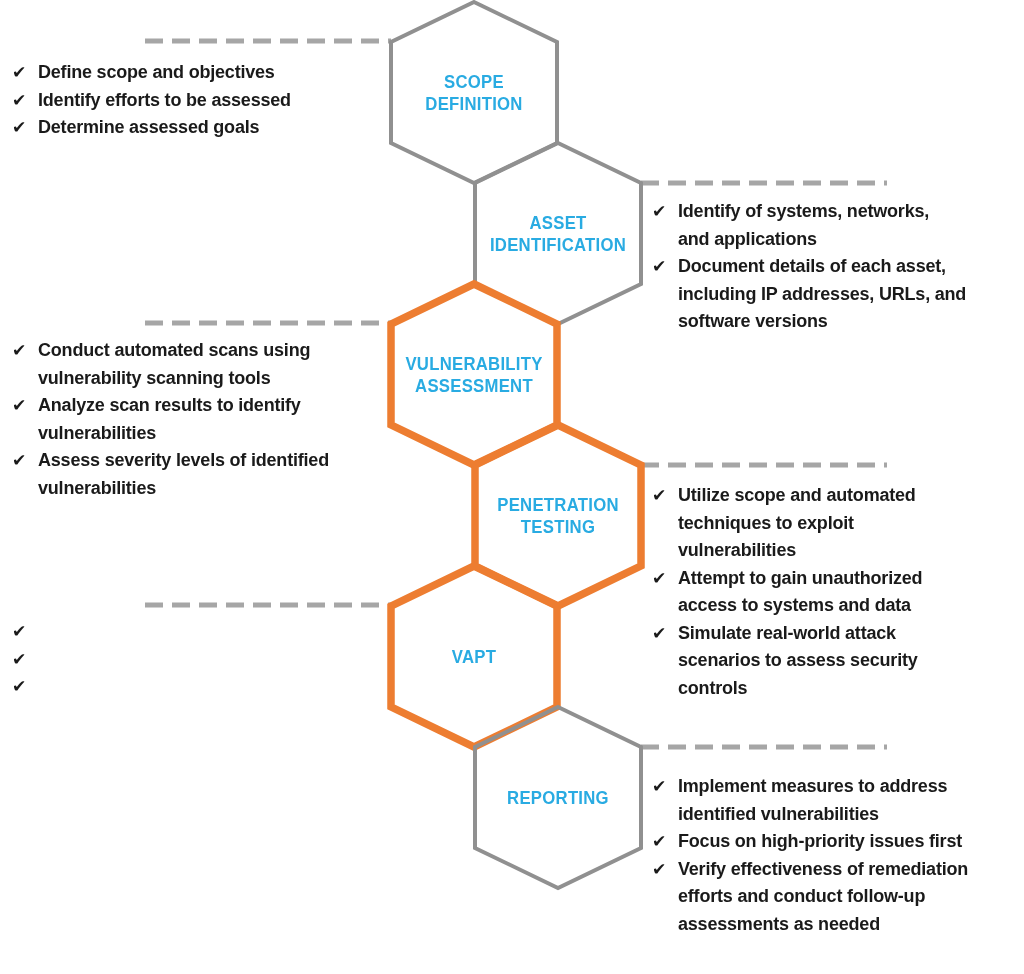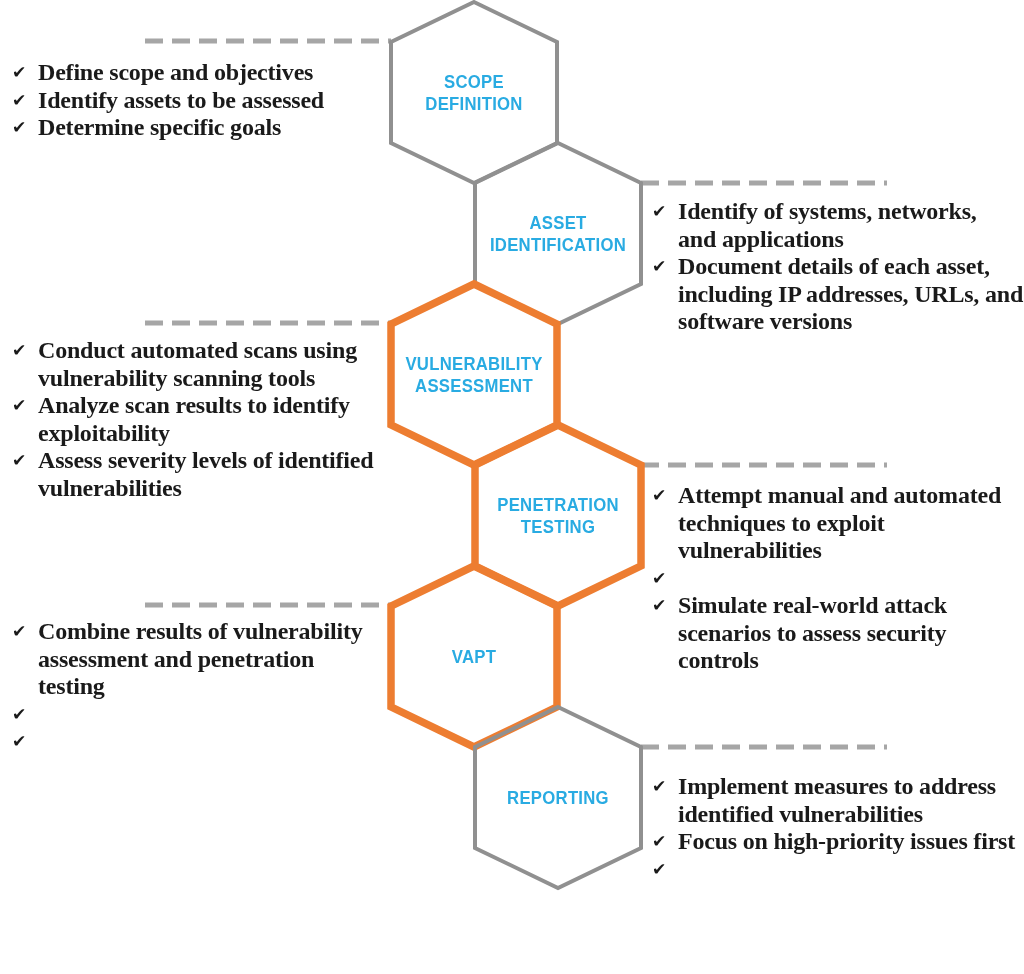--- a/index.html
+++ b/index.html
@@ -14,22 +14,22 @@
     text-align:center;white-space:pre-line;letter-spacing:.3px;
   }
   .checklist{
     position:absolute;margin:0;padding:0;list-style:none;
   }
   .checklist li{display:flex;align-items:flex-start;}
   .check{
     flex:0 0 26px;font-size:17px;line-height:27.5px;color:#1a1a1a;font-weight:700;
   }
   .item-text{
-    white-space:pre-line;font-size:24px;line-height:27.5px;font-weight:700;
-    color:#1a1a1a;letter-spacing:-0.2px;font-family:Liberation Serif, serif;
+    white-space:pre-line;font-size:18px;line-height:27.5px;font-weight:700;
+    color:#1a1a1a;letter-spacing:-0.2px;
   }
   .list-left{left:12px;top:0;width:420px;}
   .list-right{left:652px;top:0;width:372px;}
 </style>
 </head>
 <body>
 
 <div class="canvas">
 
   <svg class="diagram-svg" viewBox="0 0 1024 974">
@@ -60,25 +60,25 @@
   <div class="hex-label" style="left:474px;top:657px;">VAPT</div>
   <div class="hex-label" style="left:558px;top:798px;">REPORTING</div>
 
   <ul class="checklist list-left" style="top:59px;">
     <li>
       <span class="check">✔</span>
       <span class="item-text">Define scope and objectives</span>
     </li>
     <li>
       <span class="check">✔</span>
-      <span class="item-text">Identify assets to be assessed</span>
+      <span class="item-text">Identify efforts to be assessed</span>
     </li>
     <li>
       <span class="check">✔</span>
-      <span class="item-text">Determine specific goals</span>
+      <span class="item-text">Determine assessed goals</span>
     </li>
   </ul>
 
   <ul class="checklist list-right" style="top:198px;">
     <li>
       <span class="check">✔</span>
       <span class="item-text">Identify of systems, networks,
 and applications</span>
     </li>
     <li>
@@ -91,53 +91,52 @@
 
   <ul class="checklist list-left" style="top:337px;">
     <li>
       <span class="check">✔</span>
       <span class="item-text">Conduct automated scans using
 vulnerability scanning tools</span>
     </li>
     <li>
       <span class="check">✔</span>
       <span class="item-text">Analyze scan results to identify
-exploitability</span>
+vulnerabilities</span>
     </li>
     <li>
       <span class="check">✔</span>
       <span class="item-text">Assess severity levels of identified
 vulnerabilities</span>
     </li>
   </ul>
 
   <ul class="checklist list-right" style="top:482px;">
     <li>
       <span class="check">✔</span>
-      <span class="item-text">Attempt manual and automated
+      <span class="item-text">Utilize scope and automated
 techniques to exploit
 vulnerabilities</span>
     </li>
     <li>
       <span class="check">✔</span>
+      <span class="item-text">Attempt to gain unauthorized
+access to systems and data</span>
     </li>
     <li>
       <span class="check">✔</span>
       <span class="item-text">Simulate real-world attack
 scenarios to assess security
 controls</span>
     </li>
   </ul>
 
   <ul class="checklist list-left" style="top:618px;">
     <li>
       <span class="check">✔</span>
-      <span class="item-text">Combine results of vulnerability
-assessment and penetration
-testing</span>
     </li>
     <li>
       <span class="check">✔</span>
     </li>
     <li>
       <span class="check">✔</span>
     </li>
   </ul>
 
   <ul class="checklist list-right" style="top:773px;">
@@ -145,16 +144,19 @@
       <span class="check">✔</span>
       <span class="item-text">Implement measures to address
 identified vulnerabilities</span>
     </li>
     <li>
       <span class="check">✔</span>
       <span class="item-text">Focus on high-priority issues first</span>
     </li>
     <li>
       <span class="check">✔</span>
+      <span class="item-text">Verify effectiveness of remediation
+efforts and conduct follow-up
+assessments as needed</span>
     </li>
   </ul>
 
 </div>
 
 </body></html>

